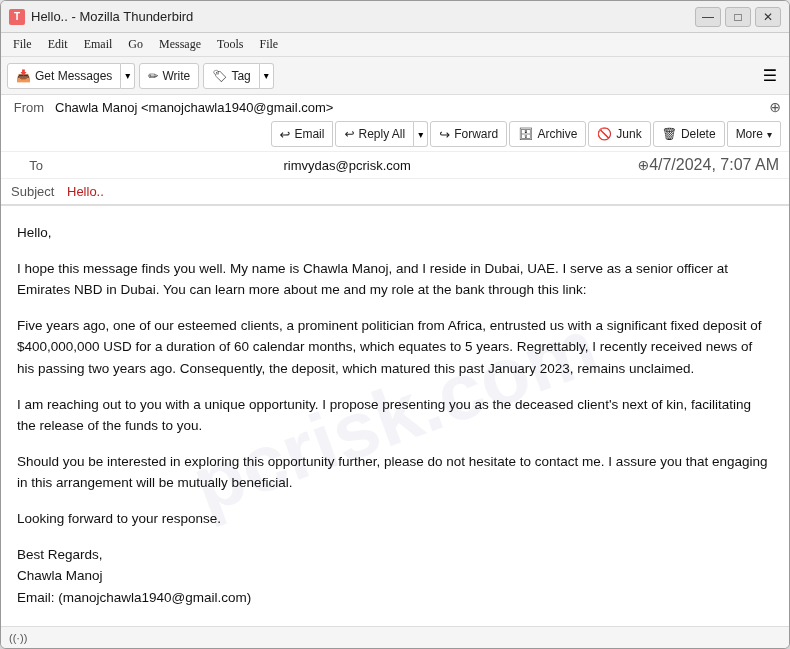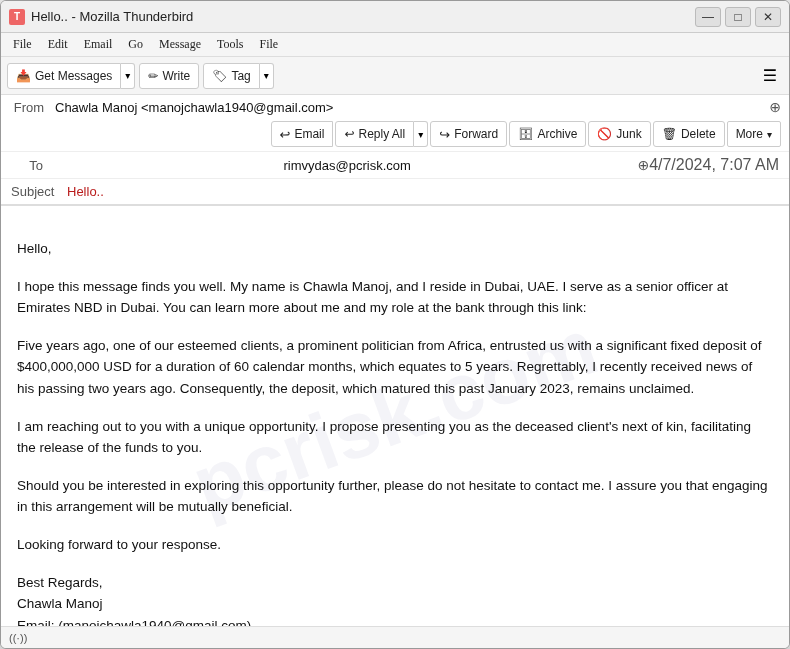--- a/index.html
+++ b/index.html
@@ -184,21 +184,20 @@
       white-space: nowrap;
       z-index: 0;
       user-select: none;
     }
     .body-content {
       position: relative;
       z-index: 1;
     }
     .body-content p {
       margin-bottom: 14px;
-      margin-top: 16px;
     }
 
     
     .statusbar {
       border-top: 1px solid #ddd;
       background: #f5f5f5;
       padding: 3px 8px;
       font-size: 11px;
       color: #555;
       height: 22px;

